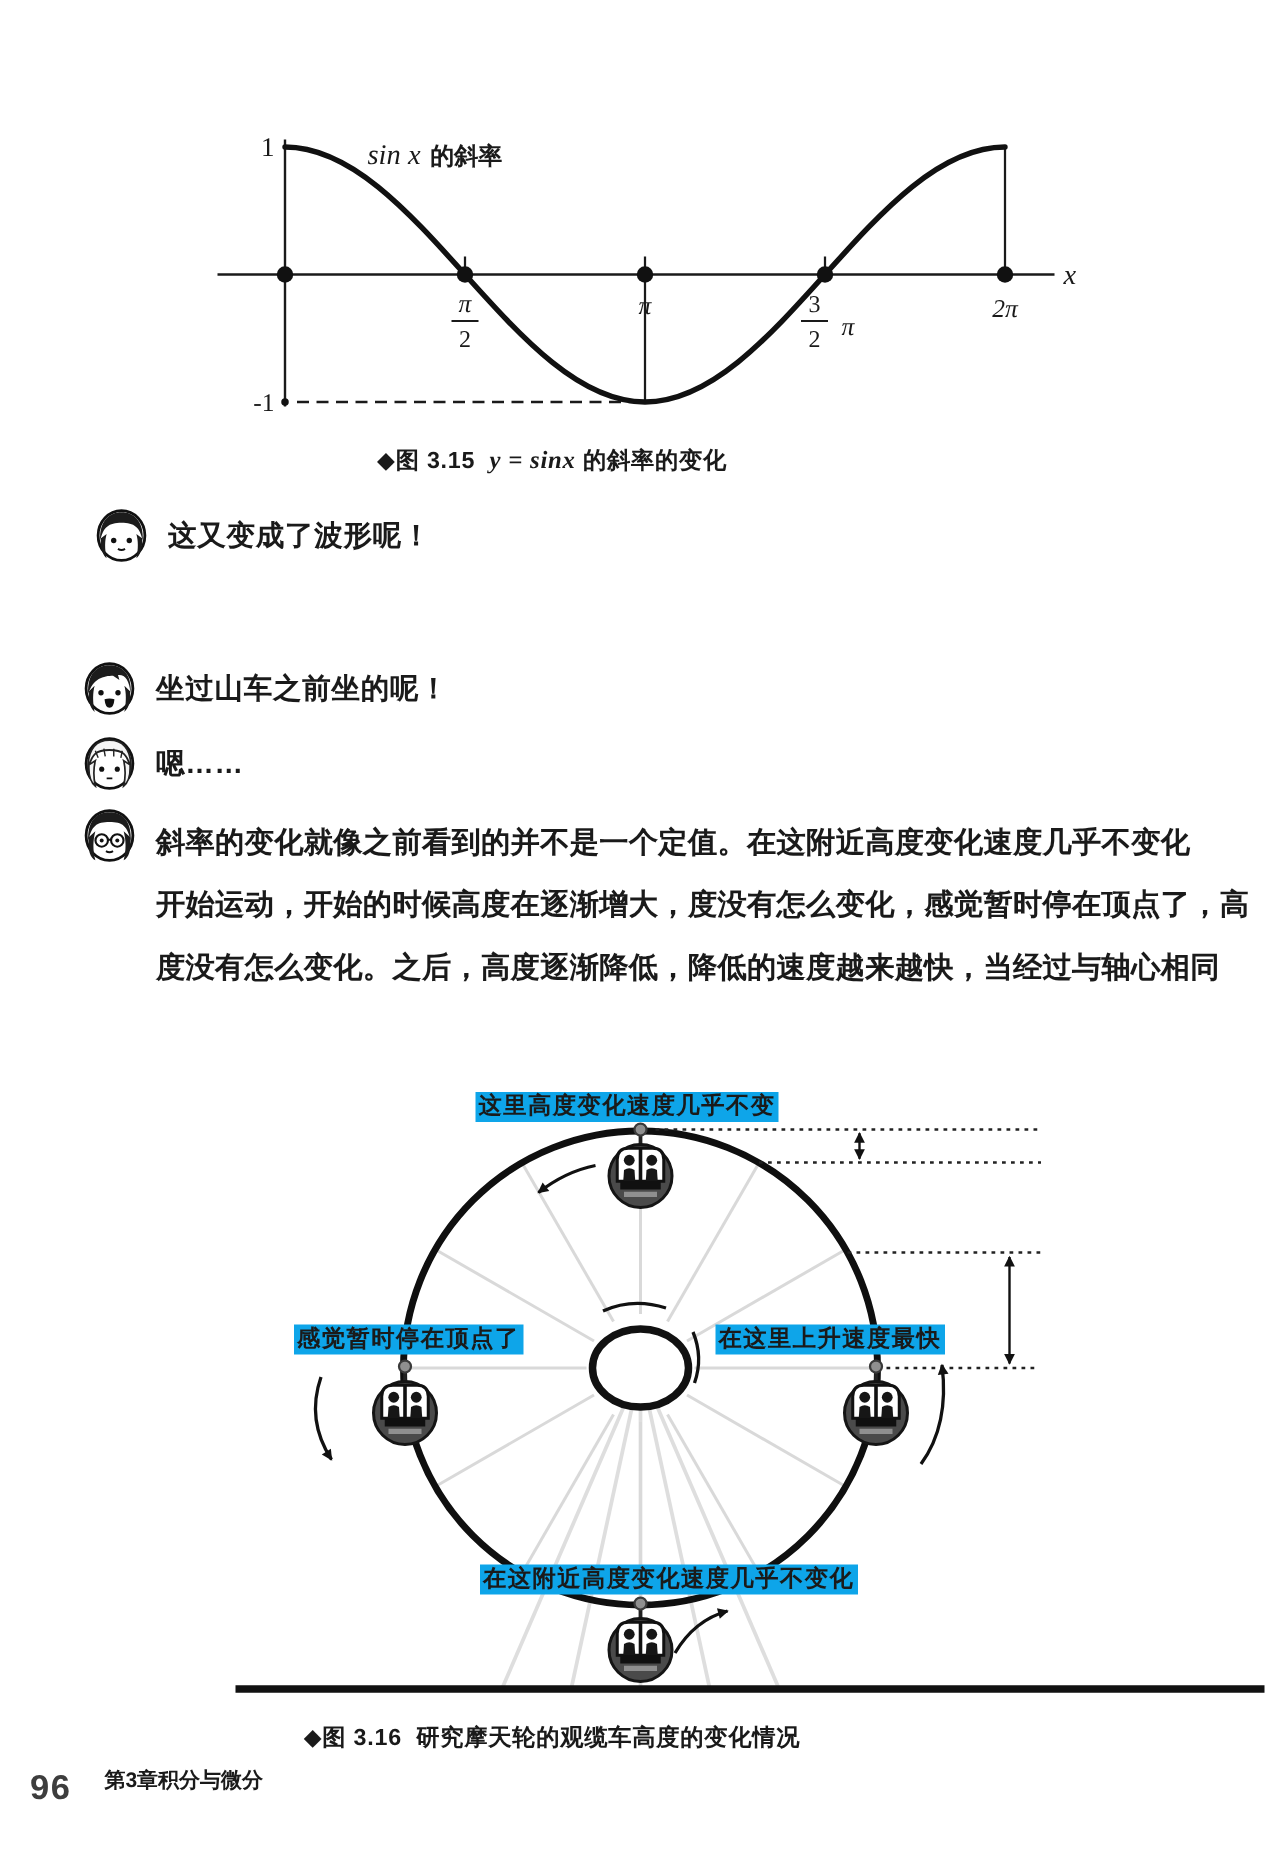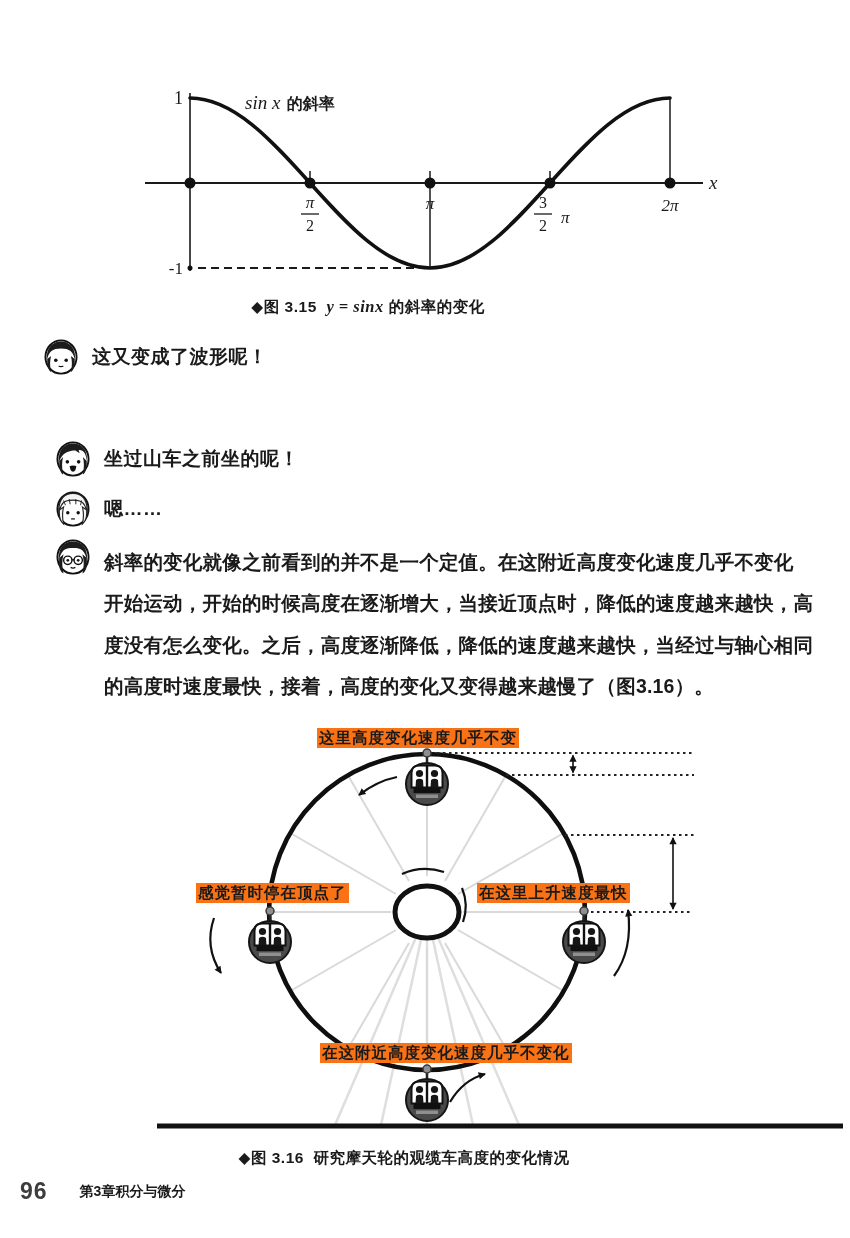--- a/index.html
+++ b/index.html
@@ -14,26 +14,26 @@
   .ital{font-style:italic;}
   .caption{
     width:736px;text-align:center;font-size:15.5px;font-weight:700;
     letter-spacing:.5px;
   }
   .caption .math{font-family:"Liberation Serif","DejaVu Serif",serif;font-style:italic;font-size:16.5px;font-weight:600;}
   .dlg-row{display:flex;align-items:center;gap:14px;height:37px;}
   .dlg-text{font-size:19px;font-weight:600;letter-spacing:.5px;white-space:nowrap;}
   .para-line{font-size:19.5px;font-weight:600;letter-spacing:.2px;white-space:nowrap;height:41.3px;line-height:41.3px;}
   .wheel-label{
-    position:absolute;background:#f97316;font-size:15.5px;font-weight:700;
+    position:absolute;background:#0ea5e9;font-size:15.5px;font-weight:700;
     letter-spacing:1px;white-space:nowrap;padding:0 2px;line-height:20px;
   }
-  .footer{position:absolute;left:20px;top:1178px;display:flex;align-items:center;}
+  .footer{position:absolute;left:20px;top:1178px;display:flex;align-items:flex-start;}
   .footer .pagenum{font-size:23px;font-weight:600;color:#3d3d3d;letter-spacing:1px;}
-  .footer .chap{font-size:14px;font-weight:700;margin-left:32px;}
+  .footer .chap{font-size:14px;font-weight:700;margin-left:22px;}
   .footer .book{font-size:14px;font-weight:700;}
 </style>
 </head>
 <body>
 
 <div class="page">
 
   <svg class="abs" style="left:105px;top:75px;" width="660" height="228" viewBox="0 0 660 228">
 
     <g>
@@ -83,21 +83,21 @@
       <text x="456" y="148" class="serif ital" font-size="17">π</text>
     </g>
 
     <text x="565" y="136" text-anchor="middle" class="serif ital" font-size="17">2π</text>
   </svg>
 
   <div class="abs caption" style="top:297px;">
     <span>◆</span><span>图 3.15</span>&nbsp;&nbsp;<span class="math">y = sinx</span>&nbsp;<span>的斜率的变化</span>
   </div>
 
-  <div class="abs dlg-row" style="left:44px;top:338px;">
+  <div class="abs dlg-row" style="left:64px;top:338px;">
     <svg width="34" height="36" viewBox="0 0 36 38">
       <ellipse cx="18" cy="19" rx="16.5" ry="17.6" fill="#fff" stroke="#111" stroke-width="2"></ellipse>
       <path d="M3,23 C2,8 10,2.5 18,2.5 C26,2.5 34,8 33,23 C31,13 27,10 18,10 C9,10 5,13 3,23 Z" fill="#1c1c1c"></path>
       <path d="M3.5,21 C3,29 5,33 7.5,35 C6,28 6.2,23 7.5,18 Z" fill="#1c1c1c"></path>
       <path d="M32.5,21 C33,29 31,33 28.5,35 C30,28 29.8,23 28.5,18 Z" fill="#1c1c1c"></path>
       <circle cx="12.5" cy="22.5" r="1.9" fill="#111"></circle>
         <circle cx="23.5" cy="22.5" r="1.9" fill="#111"></circle>
       <path d="M15.5,28.5 Q18,30 20.5,28.5" fill="none" stroke="#111" stroke-width="1.4"></path>
     </svg>
     <div class="dlg-text">这又变成了波形呢！</div>
@@ -140,23 +140,22 @@
       <circle cx="12.5" cy="22.5" r="4.4" fill="none" stroke="#111" stroke-width="1.5"></circle>
       <circle cx="23.5" cy="22.5" r="4.4" fill="none" stroke="#111" stroke-width="1.5"></circle>
       <line x1="16.9" y1="22" x2="19.1" y2="22" stroke="#111" stroke-width="1.4"></line>
       <circle cx="12.5" cy="22.5" r="1.4" fill="#111"></circle>
         <circle cx="23.5" cy="22.5" r="1.4" fill="#111"></circle>
       <path d="M15.5,30 Q18,31.5 20.5,30" fill="none" stroke="#111" stroke-width="1.4"></path>
     </svg>
   </div>
   <div class="abs" style="left:104px;top:542px;width:712px;">
     <div class="para-line">斜率的变化就像之前看到的并不是一个定值。在这附近高度变化速度几乎不变化</div>
-    <div class="para-line">开始运动，开始的时候高度在逐渐增大，当接近顶点时，降低的速度越来越快，高</div>
+    <div class="para-line">开始运动，开始的时候高度在逐渐增大，度没有怎么变化，感觉暂时停在顶点了，高</div>
     <div class="para-line">度没有怎么变化。之后，高度逐渐降低，降低的速度越来越快，当经过与轴心相同</div>
-    <div class="para-line">的高度时速度最快，接着，高度的变化又变得越来越慢了（图3.16）。</div>
   </div>
 
   <div class="abs" style="left:150px;top:722px;width:700px;height:425px;">
     <svg width="700" height="425" viewBox="0 0 700 425">
       <defs>
         <marker id="mA" viewBox="0 0 10 10" refX="8" refY="5" markerWidth="9" markerHeight="9" markerUnits="userSpaceOnUse" orient="auto-start-reverse">
           <path d="M1,1 L9,5 L1,9 Z" fill="#111"></path>
         </marker>
         <g id="cabin">
           <line x1="0" y1="4" x2="0" y2="11" stroke="#222" stroke-width="2.5"></line>
@@ -228,21 +227,21 @@
 
       <line x1="7" y1="404" x2="693" y2="404" stroke="#111" stroke-width="5"></line>
     </svg>
 
     <div class="wheel-label" style="left:167px;top:6px;">这里高度变化速度几乎不变</div>
     <div class="wheel-label" style="left:46px;top:161px;">感觉暂时停在顶点了</div>
     <div class="wheel-label" style="left:327px;top:161px;">在这里上升速度最快</div>
     <div class="wheel-label" style="left:170px;top:321px;">在这附近高度变化速度几乎不变化</div>
   </div>
 
-  <div class="abs caption" style="top:1148px;padding-left:36px;">
+  <div class="abs caption" style="top:1148px;">
     <span>◆</span><span>图 3.16</span>&nbsp;&nbsp;<span>研究摩天轮的观缆车高度的变化情况</span>
   </div>
 
   <div class="footer">
     <span class="pagenum">96</span>
     <span class="chap">第3章</span>
     <span class="book">积分与微分</span>
   </div>
 
 </div>

